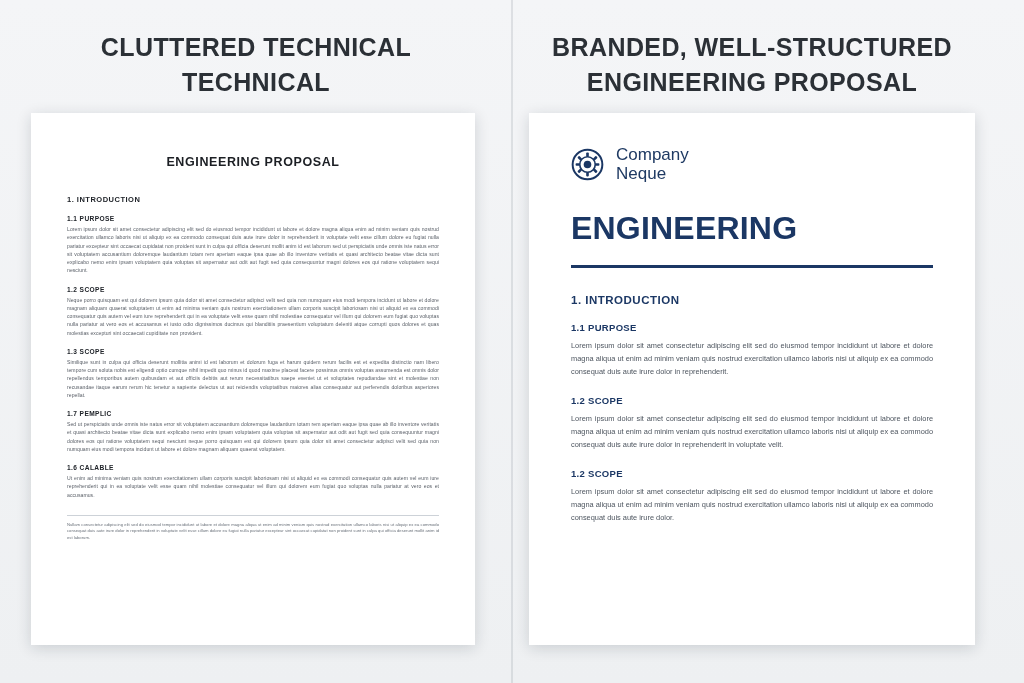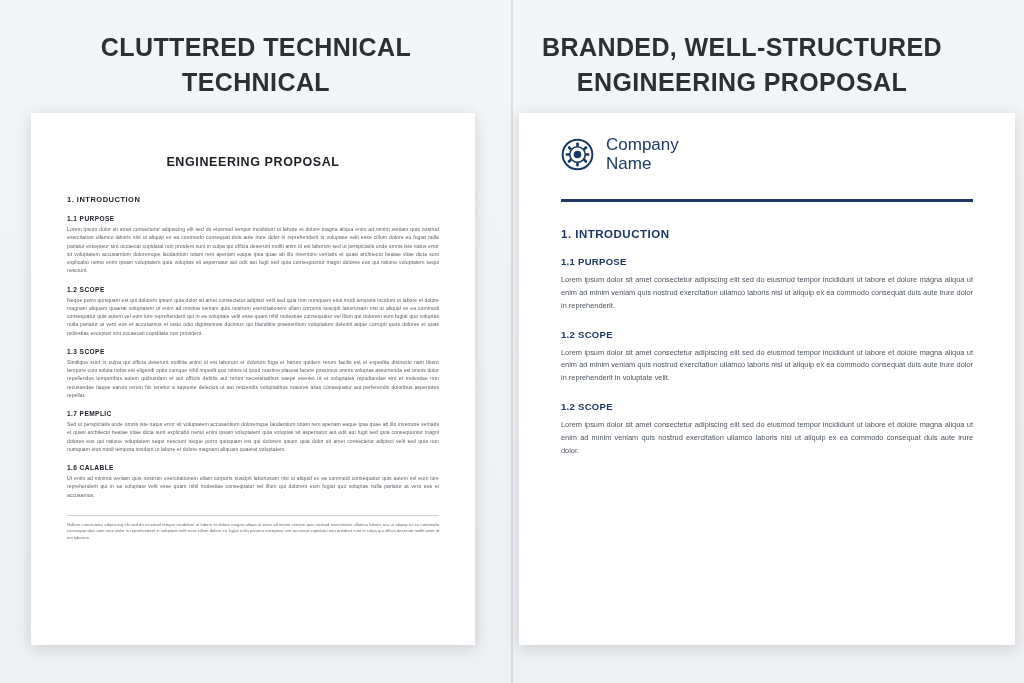--- a/index.html
+++ b/index.html
@@ -17,21 +17,21 @@
     width: 1024px;
     height: 683px;
     background: linear-gradient(180deg, #f4f5f7 0%, #eef0f2 100%);
   }
   .panel {
     position: absolute;
     top: 0;
     height: 683px;
   }
   .panel-left { left: 0; width: 512px; }
-  .panel-right { left: 486px; width: 512px; }
+  .panel-right { left: 496px; width: 512px; }
 
   .panel-title {
     text-align: center;
     font-size: 25px;
     font-weight: bold;
     letter-spacing: 0.4px;
     color: #2b3036;
     line-height: 1.38;
     padding-top: 30px;
   }
@@ -90,25 +90,25 @@
     color: #6a717a;
     text-align: justify;
     filter: blur(0.5px);
   }
 
   
   .doc-right {
     position: absolute;
     left: 33px;
     top: 113px;
-    width: 496px;
+    width: 446px;
     height: 532px;
     background: #ffffff;
     box-shadow: 0 3px 14px rgba(20,30,45,0.16);
-    padding: 22px 42px 16px 42px;
+    padding: 32px 42px 16px 42px;
     overflow: hidden;
   }
   .brand-row {
     display: flex;
     align-items: center;
     gap: 12px;
     margin-bottom: 26px;
   }
   .brand-mark {
     width: 33px;
@@ -225,25 +225,26 @@
               <rect x="9.0" y="9.8" width="3.2" height="5.2" rx="1" transform="rotate(-45 10.6 12.4)"></rect>
               <rect x="27.8" y="9.8" width="3.2" height="5.2" rx="1" transform="rotate(45 29.4 12.4)"></rect>
               <rect x="9.0" y="25.0" width="3.2" height="5.2" rx="1" transform="rotate(45 10.6 27.6)"></rect>
               <rect x="27.8" y="25.0" width="3.2" height="5.2" rx="1" transform="rotate(-45 29.4 27.6)"></rect>
             </g>
             <circle cx="20" cy="20" r="9.4" fill="none" stroke="#1b3764" stroke-width="2"></circle>
           </svg>
         </span>
         <div class="brand-name">
           <div>Company</div>
-          <div>Name</div>
+          <div>Neque</div>
         </div>
       </div>
 
       <div class="doc-title">
+        <div>ENGINEERING</div>
       </div>
 
       <div class="rule"></div>
 
       <div class="r-sec-h">1.  INTRODUCTION</div>
 
       <div class="r-sub-h">1.1  PURPOSE</div>
       <p class="r-body">Lorem ipsum dolor sit amet consectetur adipiscing elit sed do eiusmod tempor incididunt ut labore et dolore magna aliqua ut enim ad minim veniam quis nostrud exercitation ullamco laboris nisi ut aliquip ex ea commodo consequat duis aute irure dolor in reprehenderit.</p>
 
 

